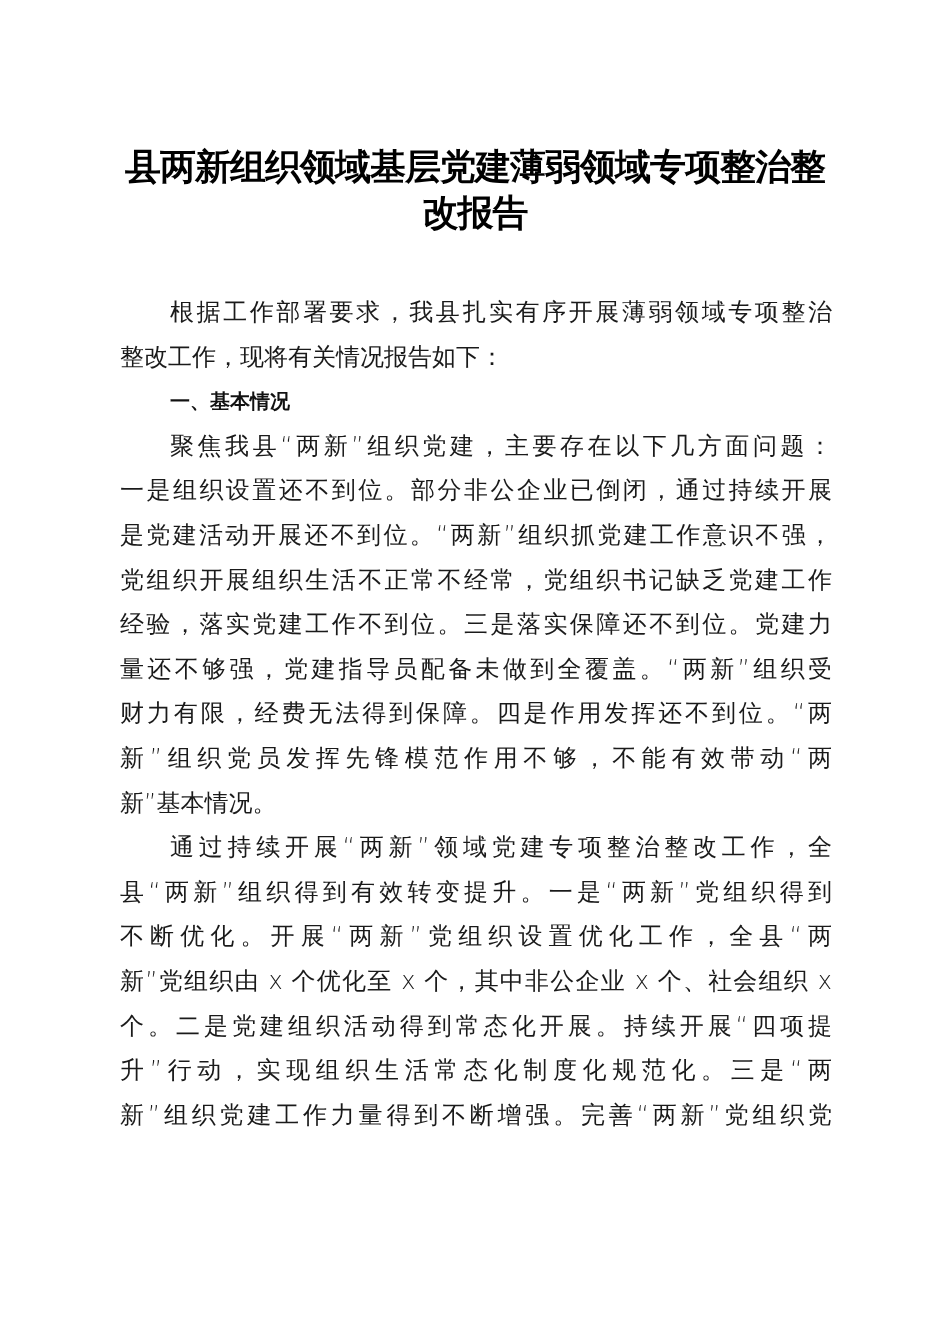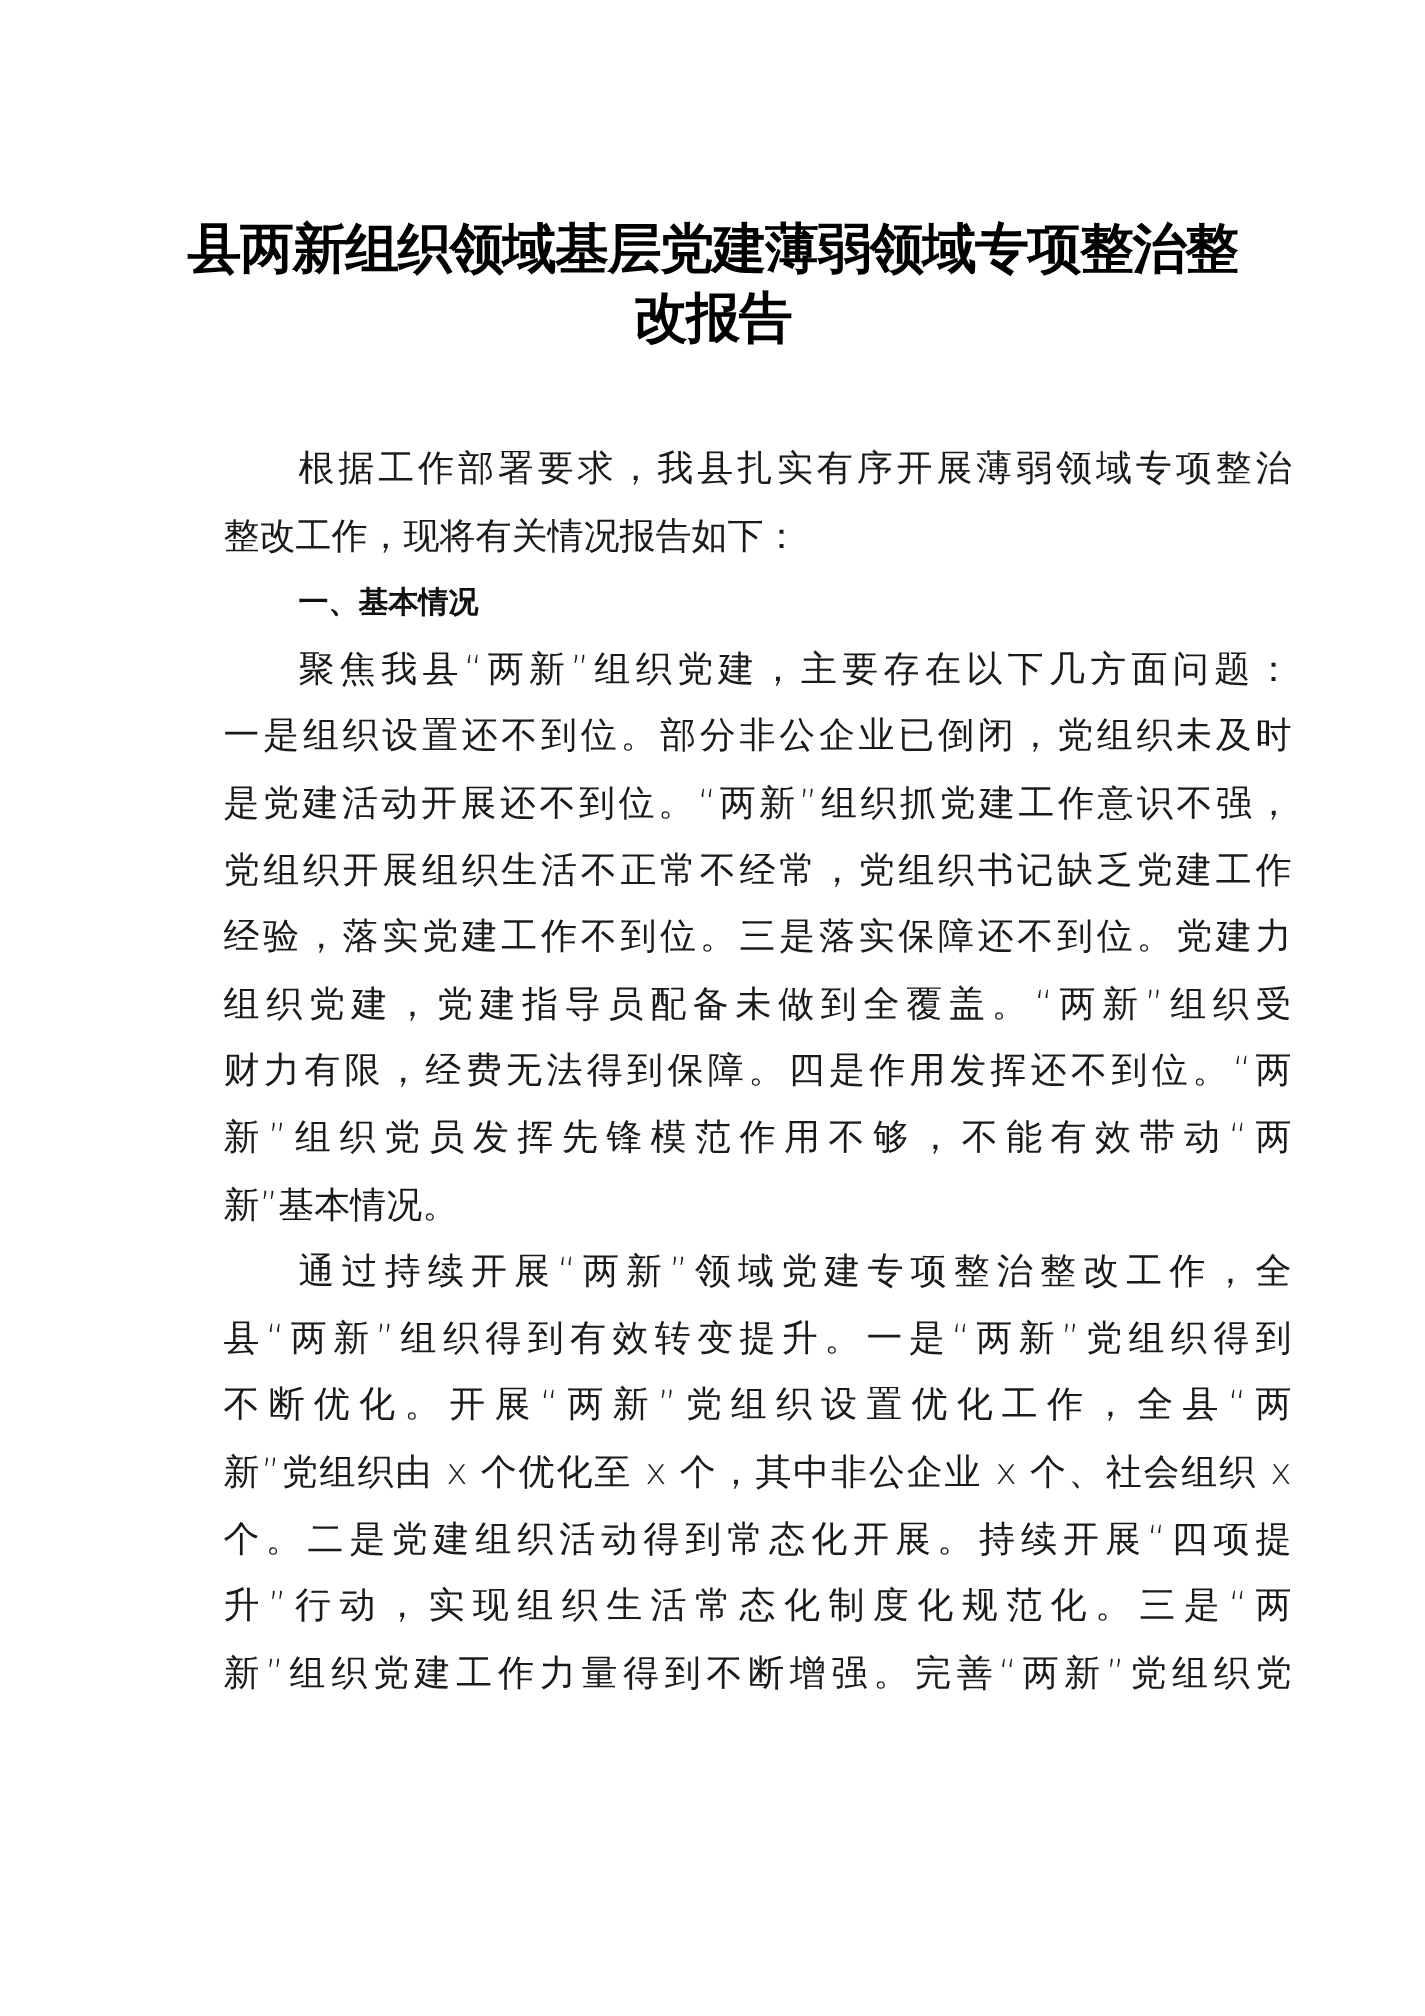--- a/index.html
+++ b/index.html
@@ -42,21 +42,20 @@
     .body {
       position: absolute;
       left: 120px;
       top: 279px;
       width: 712px;
       font-family: "DejaVu Sans", "Liberation Sans", sans-serif;
       font-size: 24px;
       line-height: 44.6px;
       color: #1a1a1a;
       font-weight: 300;
-      margin-left: 29px;
     }
     .line {
       display: block;
       white-space: nowrap;
       text-align: justify;
       text-align-last: justify;
       height: 44.6px;
       overflow: visible;
     }
     .line.indent {
@@ -93,25 +92,25 @@
       <span class="line indent">根据工作部署要求，我县扎实有序开展薄弱领域专项整治</span>
       <span class="line last">整改工作，现将有关情况报告如下：</span>
     </div>
 
     <div class="para">
       <span class="heading">一、基本情况</span>
     </div>
 
     <div class="para">
       <span class="line indent">聚焦我县“两新”组织党建，主要存在以下几方面问题：</span>
-      <span class="line">一是组织设置还不到位。部分非公企业已倒闭，党组织未及时</span>
+      <span class="line">一是组织设置还不到位。部分非公企业已倒闭，通过持续开展</span>
       <span class="line">是党建活动开展还不到位。“两新”组织抓党建工作意识不强，</span>
       <span class="line">党组织开展组织生活不正常不经常，党组织书记缺乏党建工作</span>
       <span class="line">经验，落实党建工作不到位。三是落实保障还不到位。党建力</span>
-      <span class="line">组织党建，党建指导员配备未做到全覆盖。“两新”组织受</span>
+      <span class="line">量还不够强，党建指导员配备未做到全覆盖。“两新”组织受</span>
       <span class="line">财力有限，经费无法得到保障。四是作用发挥还不到位。“两</span>
       <span class="line">新”组织党员发挥先锋模范作用不够，不能有效带动“两</span>
       <span class="line last">新”基本情况。</span>
     </div>
 
     <div class="para">
       <span class="line indent">通过持续开展“两新”领域党建专项整治整改工作，全</span>
       <span class="line">县“两新”组织得到有效转变提升。一是“两新”党组织得到</span>
       <span class="line">不断优化。开展“两新”党组织设置优化工作，全县“两</span>
       <span class="line">新”党组织由 x 个优化至 x 个，其中非公企业 x 个、社会组织 x</span>

